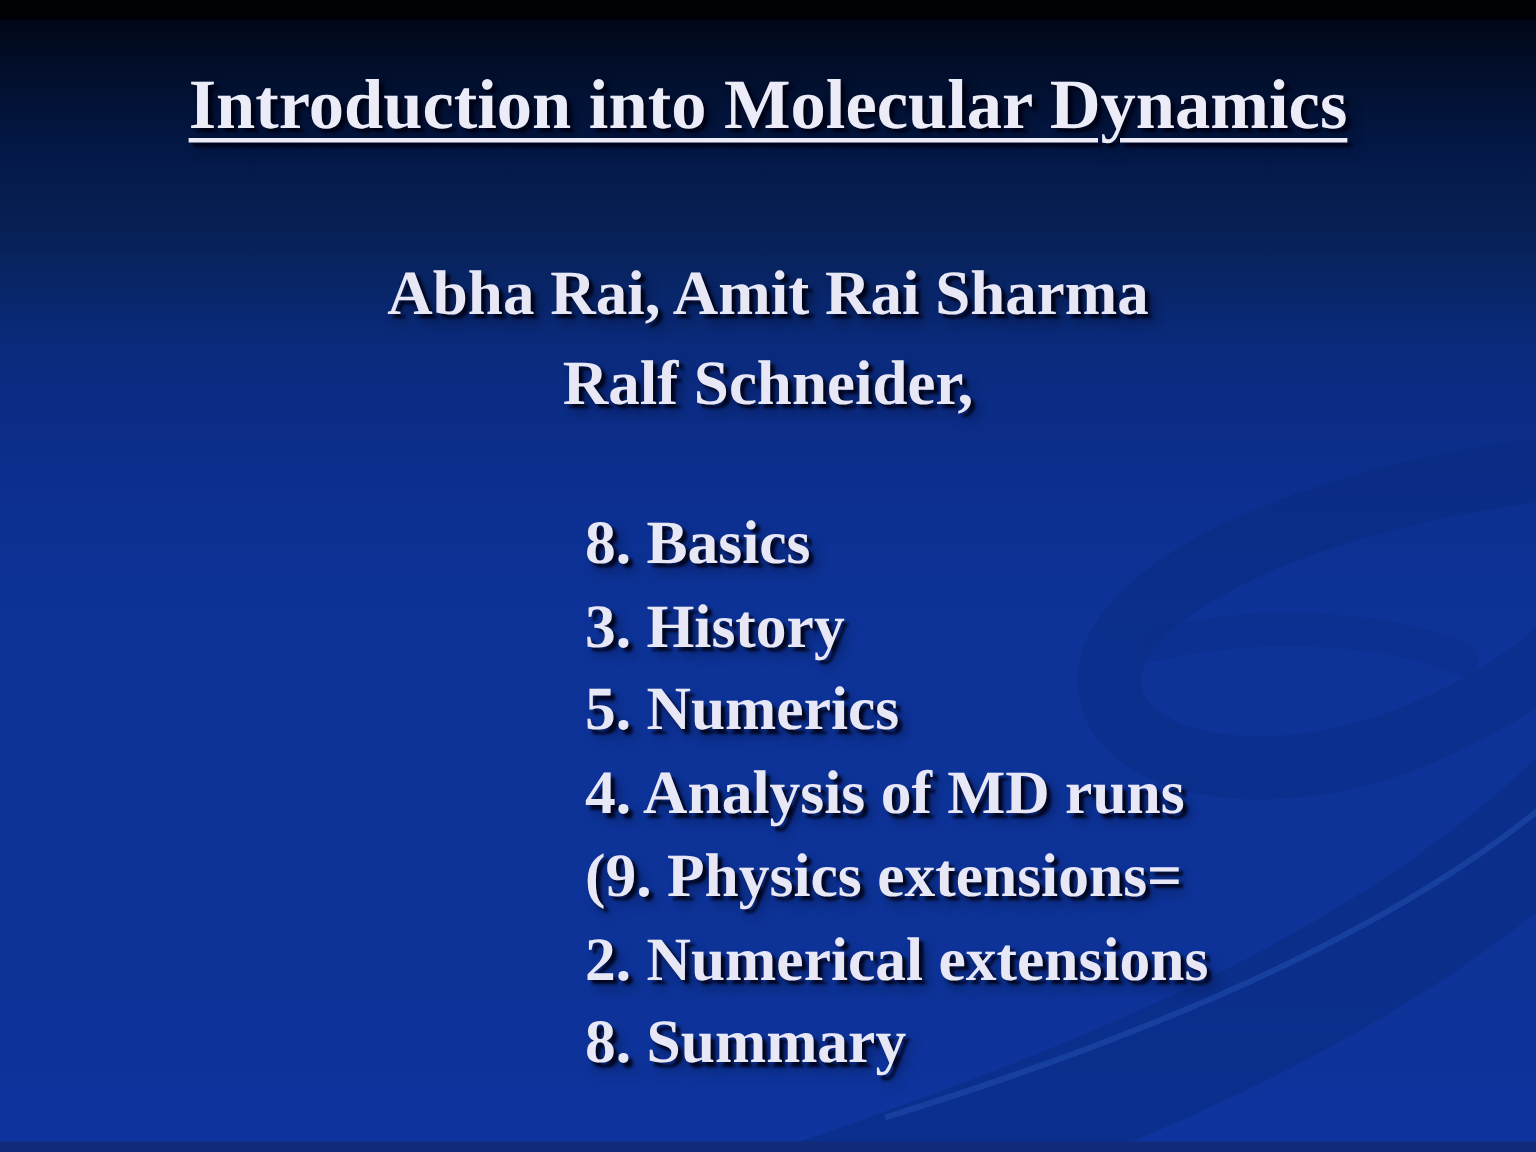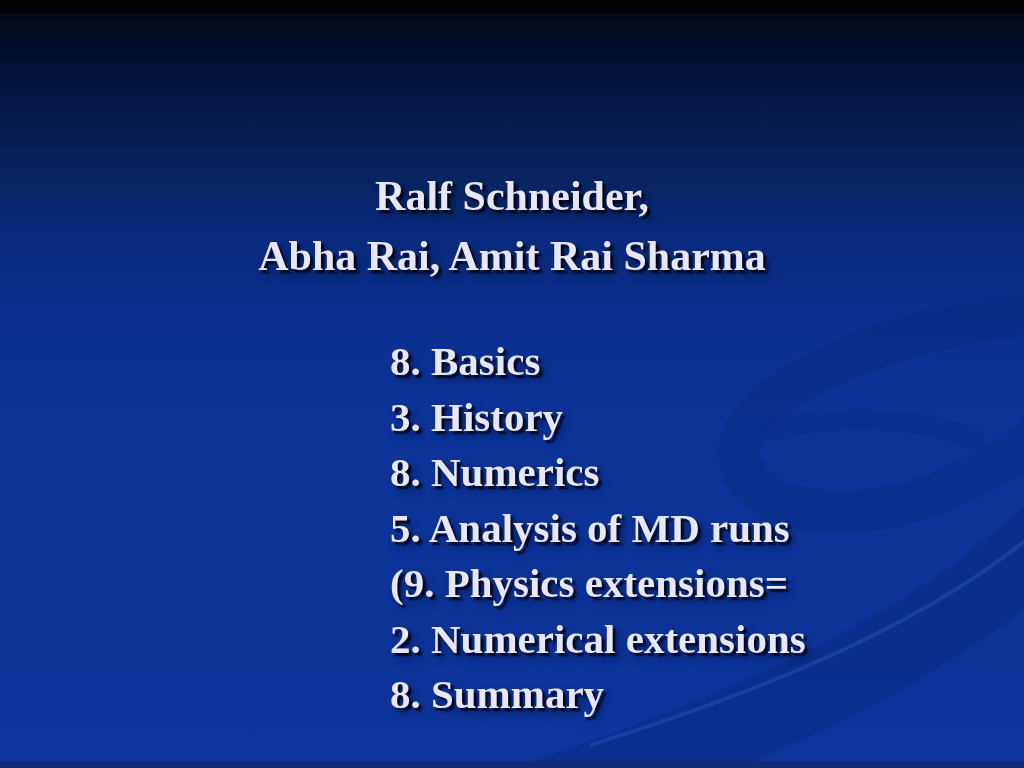--- a/index.html
+++ b/index.html
@@ -109,31 +109,32 @@
 
     <path d="M 540 800 C 760 725 945 645 1070 515" fill="none" stroke="#082a7c" stroke-width="78" stroke-linecap="round" opacity="0.5"></path>
 
     <path d="M 590 745 C 800 680 975 600 1075 495" fill="none" stroke="#2f5ec4" stroke-width="4" opacity="0.35"></path>
 
     <path d="M 770 430 C 830 415 920 415 975 440" fill="none" stroke="#0a2d85" stroke-width="22" stroke-linecap="round" opacity="0.4"></path>
   </svg>
 
   <div class="top-strip"></div>
 
+  <h1 class="title shadowed"><span class="underlined">Introduction into Molecular Dynamics</span></h1>
 
   <div class="authors shadowed">
+    <div>Abha Rai, Amit Rai Sharma</div>
     <div>Ralf Schneider,</div>
-    <div>Abha Rai, Amit Rai Sharma</div>
   </div>
 
 
   <ol class="outline-list shadowed">
     <li>8. Basics</li>
     <li>3. History</li>
-    <li>8. Numerics</li>
-    <li>5. Analysis of MD runs</li>
+    <li>5. Numerics</li>
+    <li>4. Analysis of MD runs</li>
     <li>(9. Physics extensions=</li>
     <li>2. Numerical extensions</li>
     <li>8. Summary</li>
   </ol>
 
   <div class="bottom-strip"></div>
 </div>
 
 </body></html>

